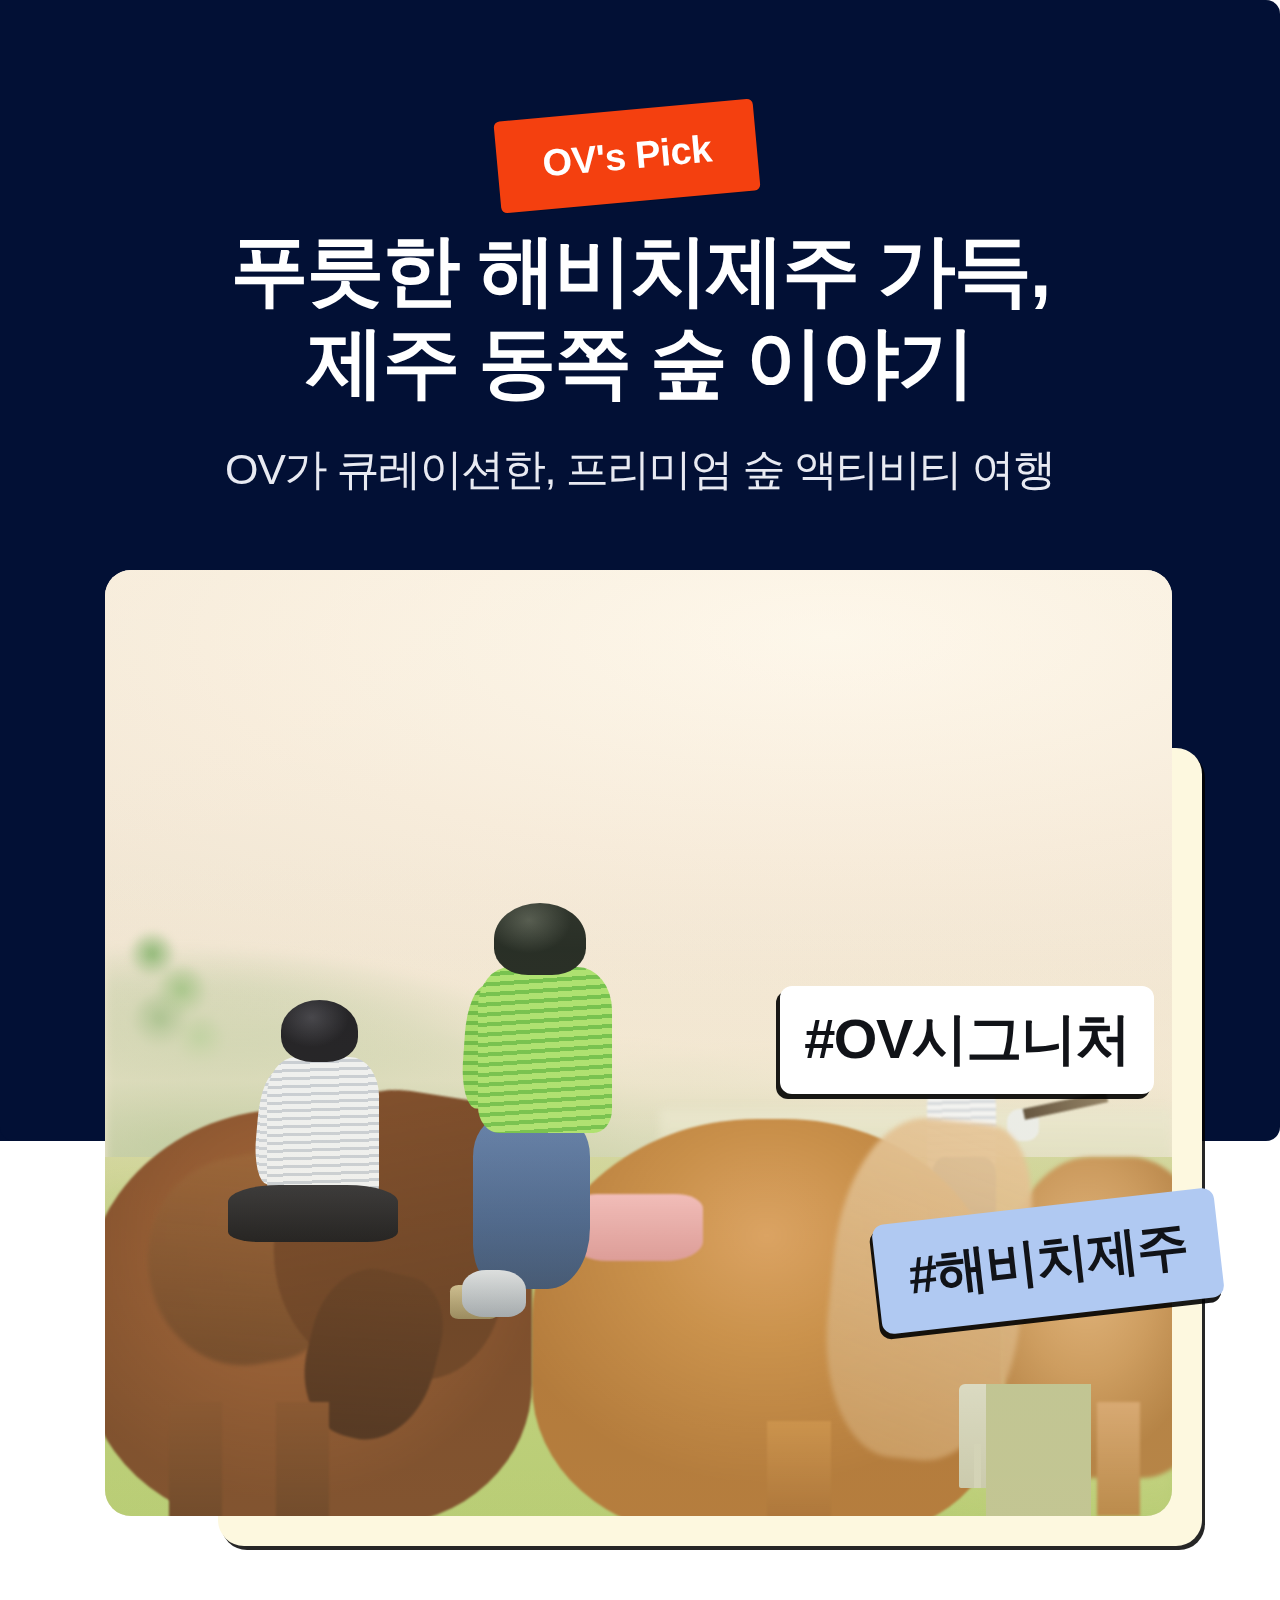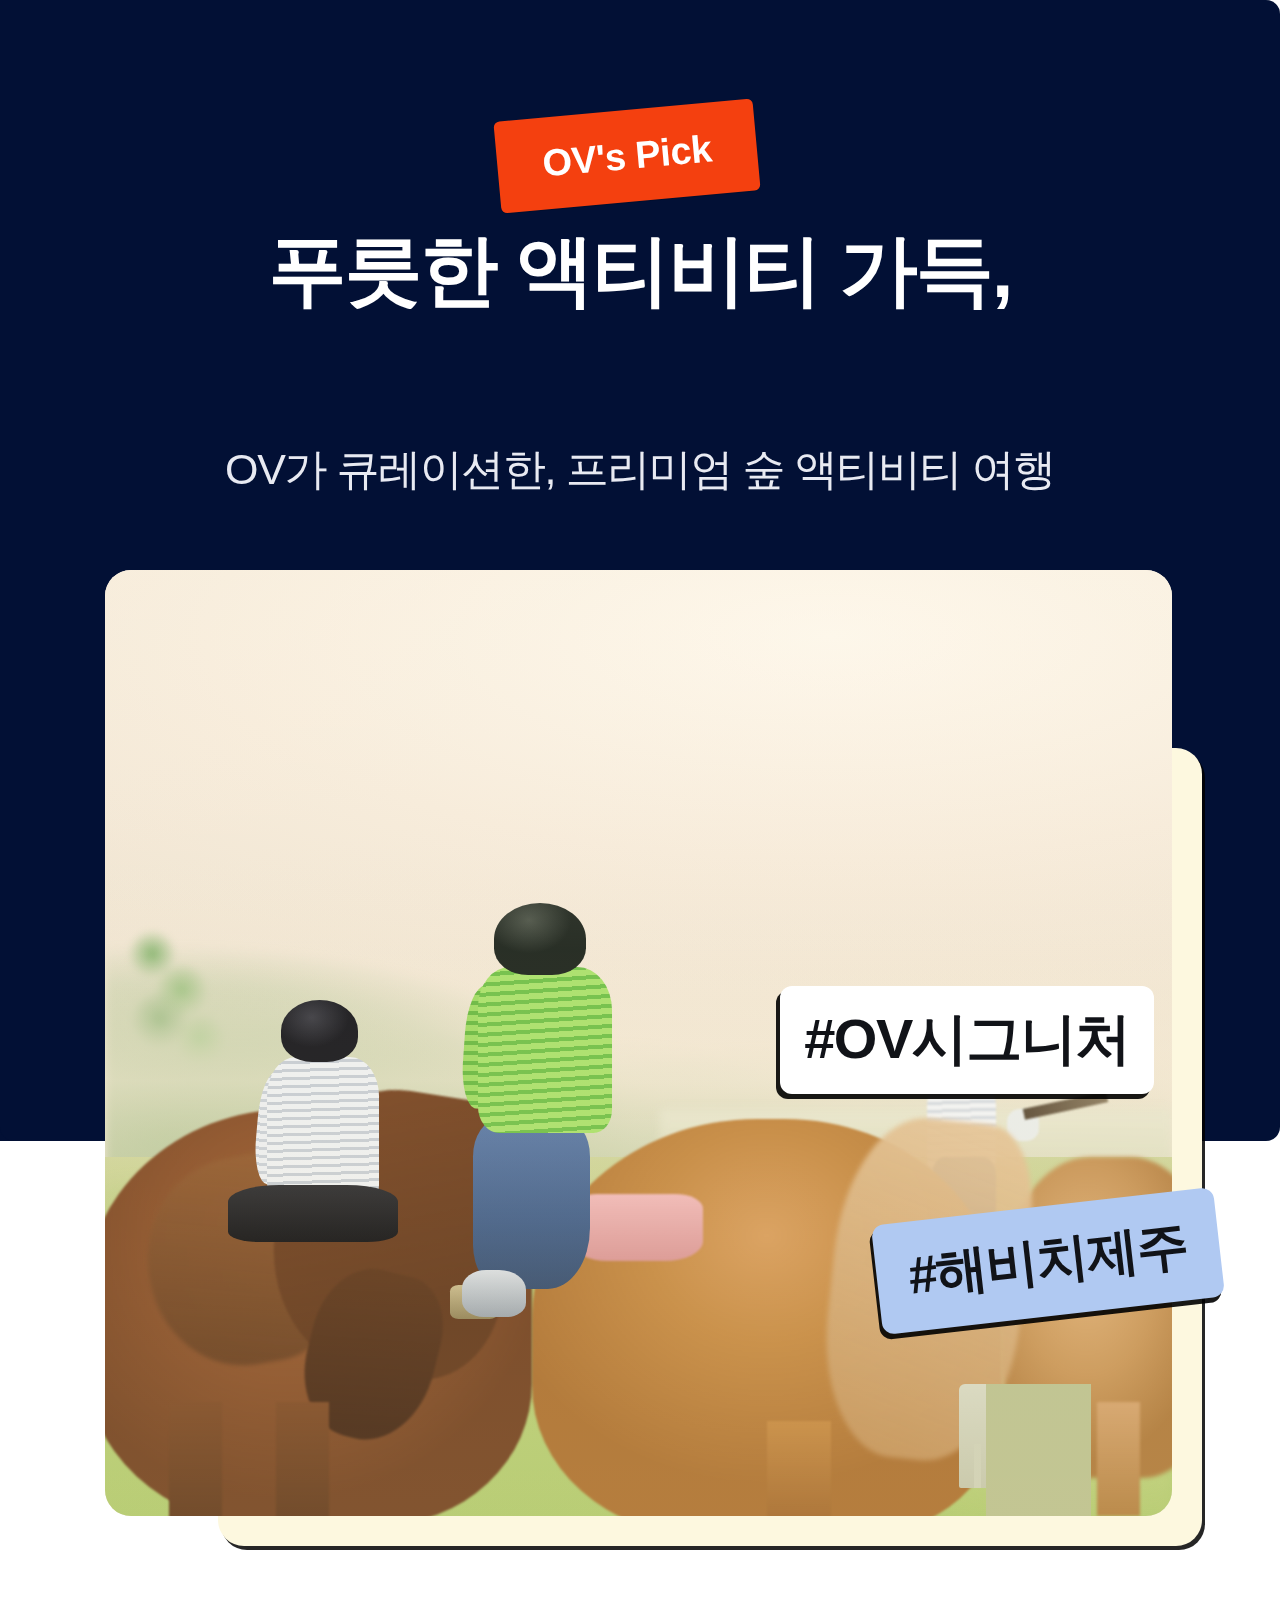--- a/index.html
+++ b/index.html
@@ -349,21 +349,22 @@
 
 <div id="stage">
 
   <div class="hero-panel"></div>
 
   <div class="pick-badge">
     <span class="lbl">OV's Pick</span>
   </div>
 
   <h1 class="headline">
-    <span class="ln">푸릇한 액티비티 가득,</span>
+    <span class="ln">푸릇한 해비치제주 가득,</span>
+    <span class="ln">제주 동쪽 숲 이야기</span>
   </h1>
 
   <p class="subhead">OV가 큐레이션한, 프리미엄 숲 액티비티 여행</p>
 
   <div class="cream-card"></div>
 
   <div class="photo-card">
     <div class="photo">
       <div class="sky"></div>
       <div class="treeline"></div>

